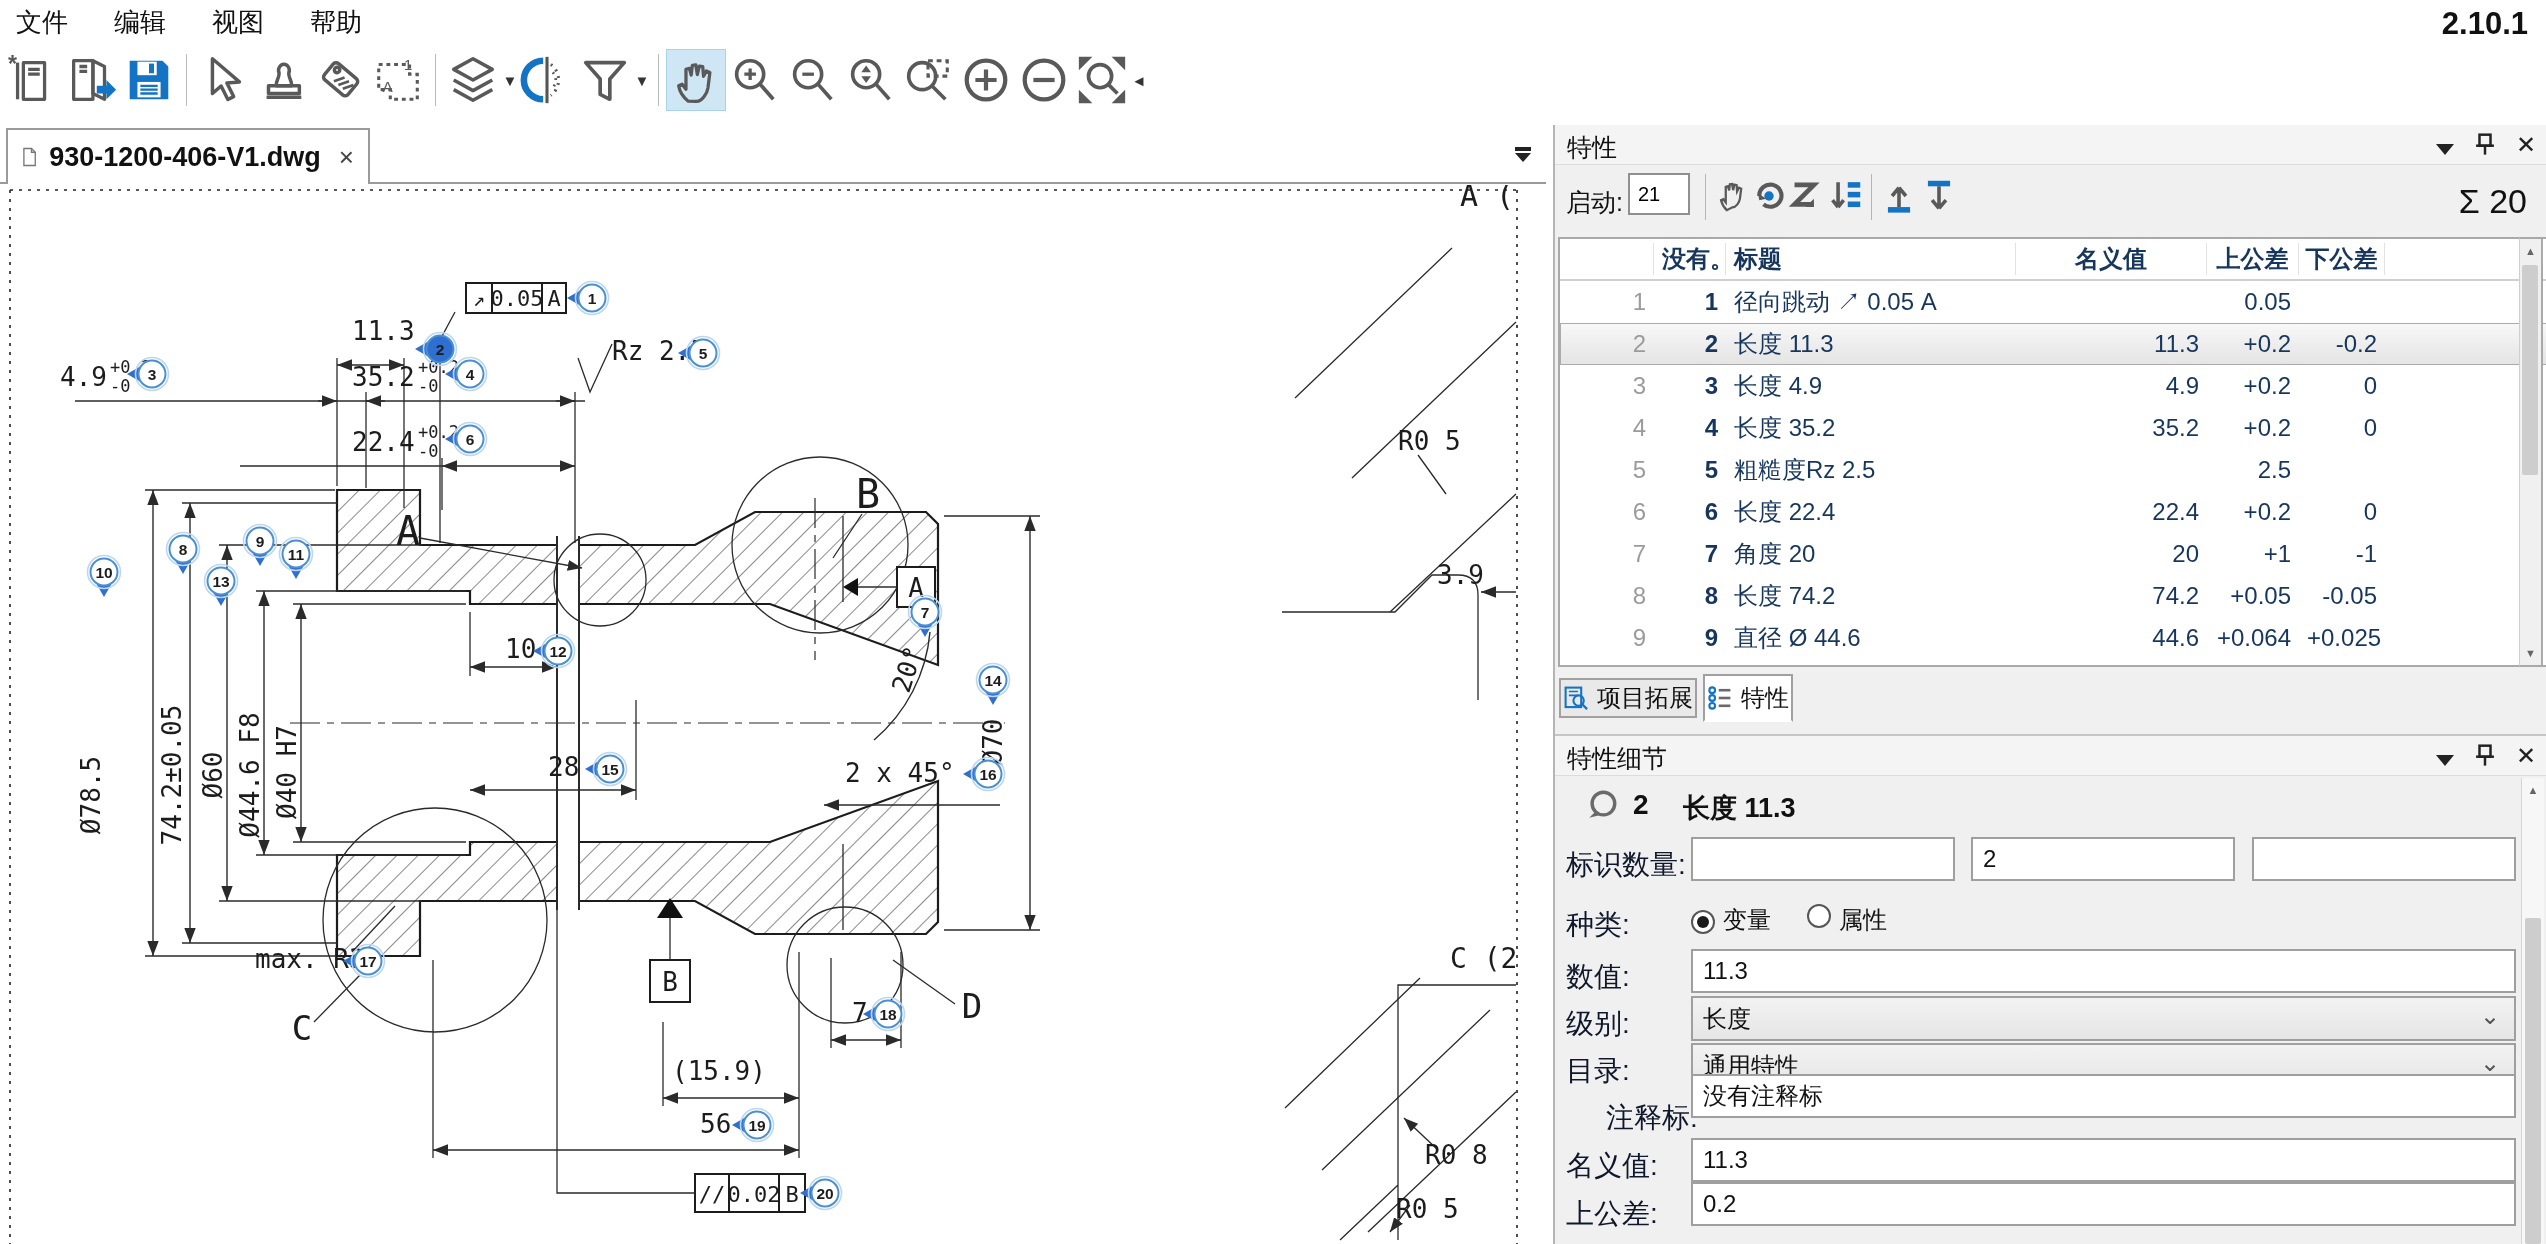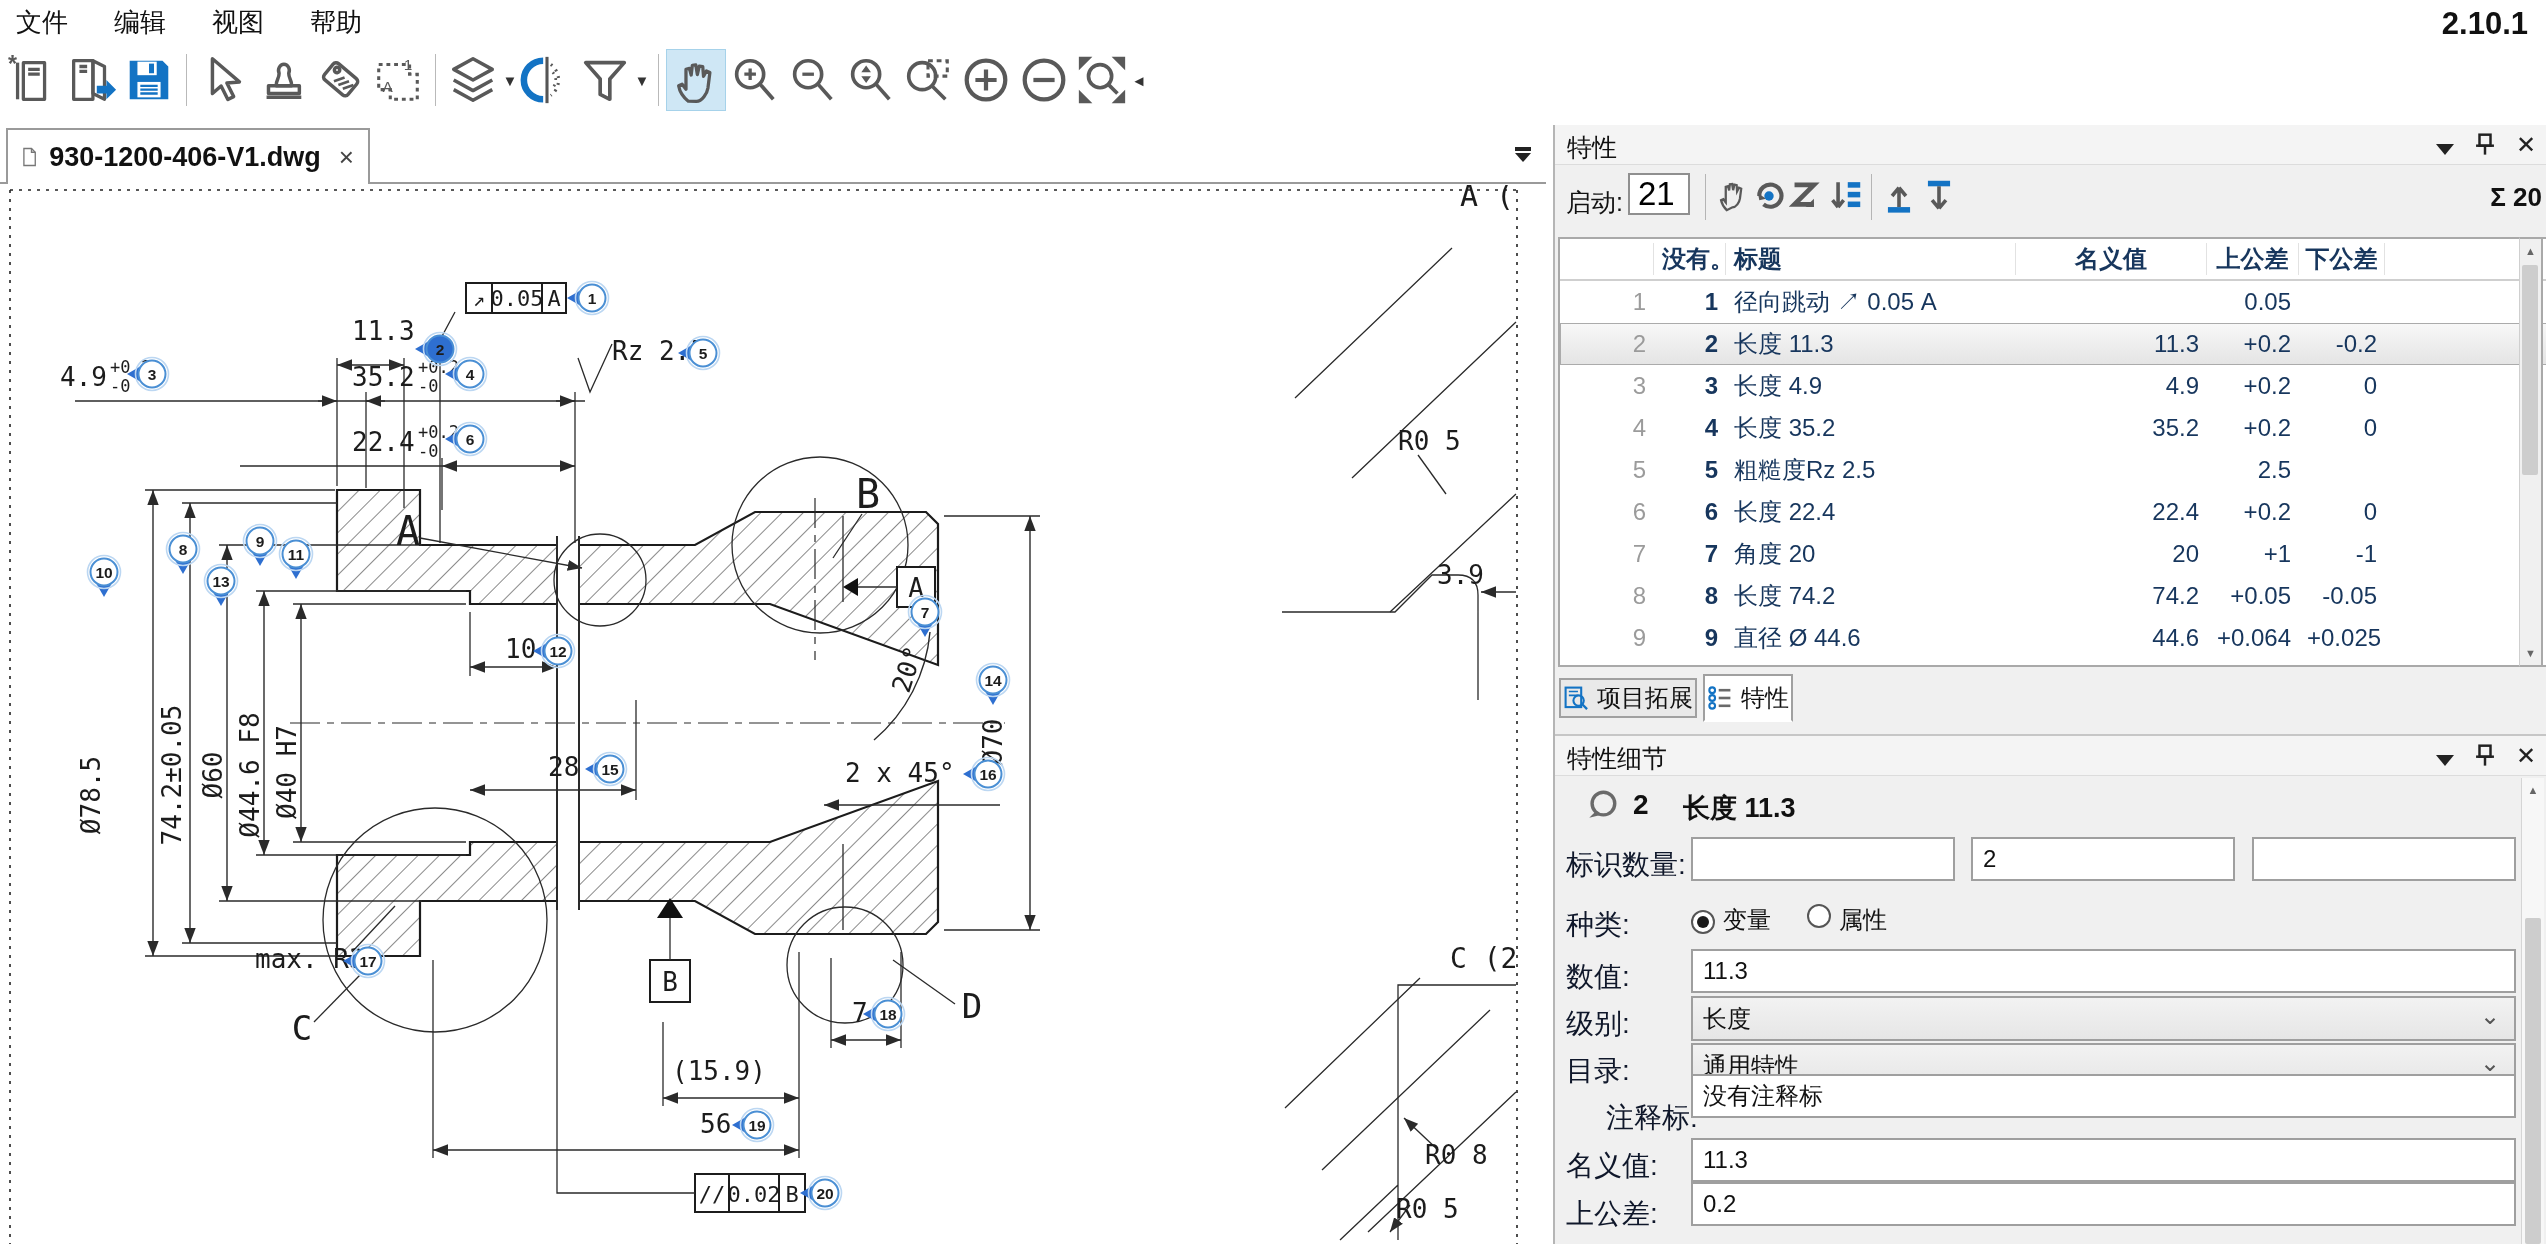--- a/index.html
+++ b/index.html
@@ -35,24 +35,24 @@
   
   #right-panel{position:absolute;left:1553px;top:125px;width:993px;height:1119px;background:#f0f0f0;border-left:2px solid #b5b5b5;box-sizing:border-box;}
   .panel-title{position:absolute;left:0;width:100%;height:40px;background:#f4f4f4;border-bottom:1px solid #dcdcdc;box-sizing:border-box;}
   .panel-title .pt-text{position:absolute;left:12px;top:6px;font-size:25px;color:#111;}
   .pt-icons{position:absolute;right:10px;top:6px;display:flex;gap:20px;align-items:center;color:#222;}
   .pt-icons .tri{width:0;height:0;border-left:9px solid transparent;border-right:9px solid transparent;border-top:11px solid #222;margin-top:8px;}
   .pt-icons .x{font-size:24px;line-height:28px;}
   
   #props-toolbar{position:absolute;left:0;top:45px;width:100%;height:66px;}
   #start-label{position:absolute;left:11px;top:16px;font-size:25px;color:#111;}
-  #start-input{position:absolute;left:73px;top:3px;width:62px;height:42px;border:2px solid #8f8f8f;background:#fff;font-size:33px;padding:0 8px;box-sizing:border-box;font-family:"Liberation Sans",sans-serif;}
+  #start-input{position:absolute;left:73px;top:3px;width:62px;height:42px;border:2px solid #8f8f8f;background:#fff;font-size:20px;padding:0 8px;box-sizing:border-box;font-family:"Liberation Sans",sans-serif;}
   .ptb-sep{position:absolute;top:4px;width:1px;height:46px;background:#b5b5b5;}
   .ptb-ic{position:absolute;top:2px;width:36px;height:48px;display:flex;align-items:center;justify-content:center;}
-  #sum-label{position:absolute;right:4px;top:12px;font-size:26px;font-weight:bold;color:#111;}
+  #sum-label{position:absolute;right:19px;top:12px;font-size:34px;font-weight:normal;color:#111;}
   
   #props-table{position:absolute;left:3px;top:112px;width:1136px;height:430px;background:#fff;border:2px solid #a9a9a9;box-sizing:border-box;overflow:hidden;}
   .thead{display:grid;grid-template-columns:94px 72px 290px 191px 92px 86px 1fr;height:40px;align-items:center;border-bottom:2px solid #cfcfcf;font-weight:bold;color:#17365d;font-size:24px;}
   .thead .tcell{border-right:1px solid #e2e2e2;height:32px;display:flex;align-items:center;}
   .trow{display:grid;grid-template-columns:94px 72px 290px 191px 92px 86px 1fr;height:42px;align-items:center;font-size:24px;color:#17365d;}
   .trow.sel{background:linear-gradient(#f8f8f8,#e4e4e4);box-shadow:inset 0 0 0 1px #ababab;}
   .tcell{padding:0 8px;box-sizing:border-box;white-space:nowrap;overflow:hidden;}
   .c-idx{color:#9b9b9b;text-align:right;}
   .c-no{text-align:right;font-weight:bold;}
   .c-title{text-align:left;}

